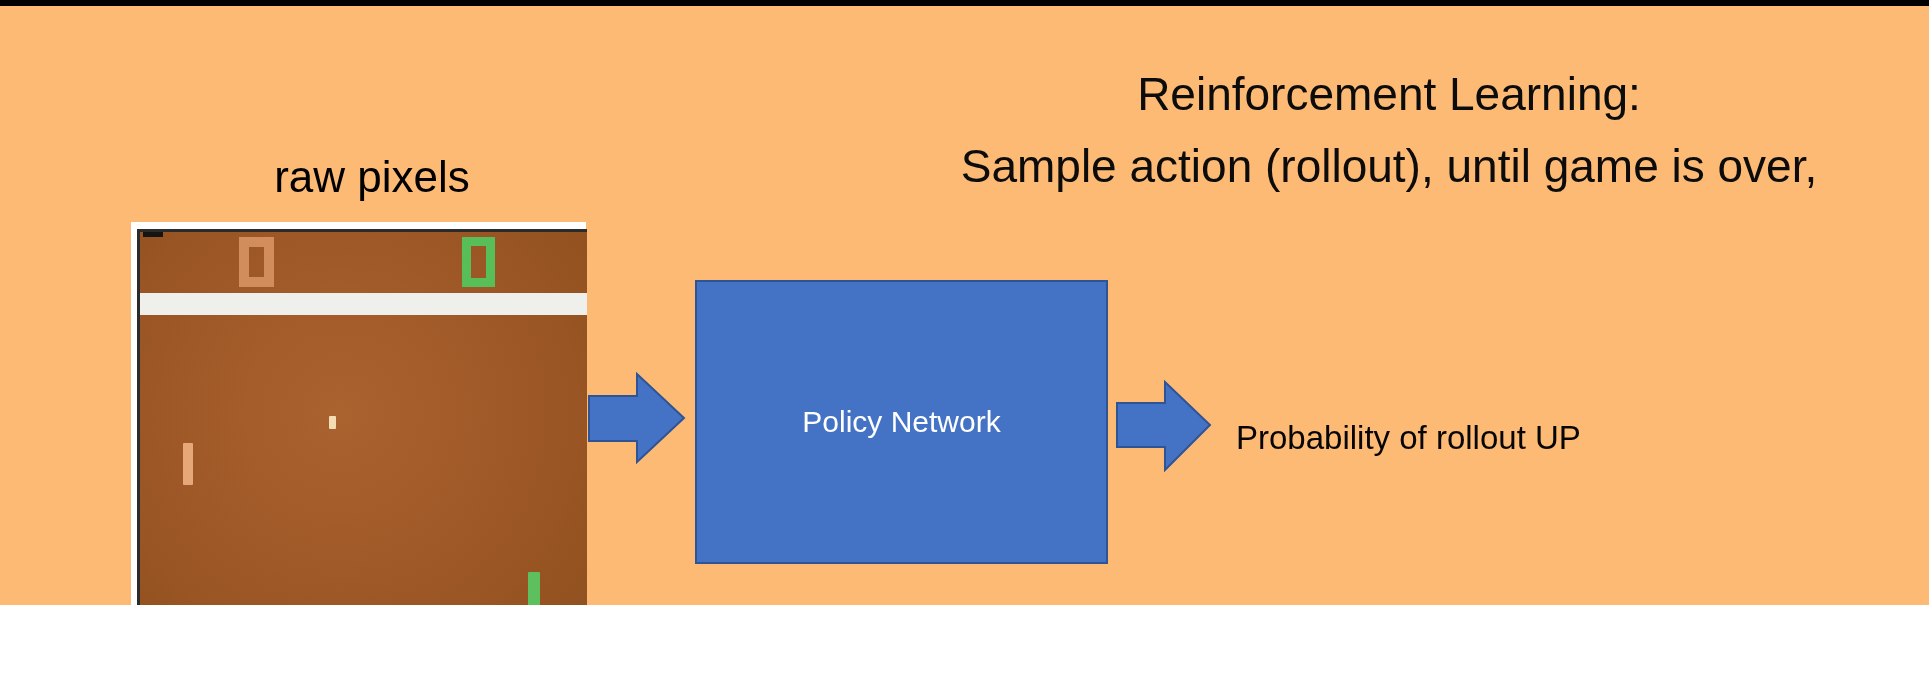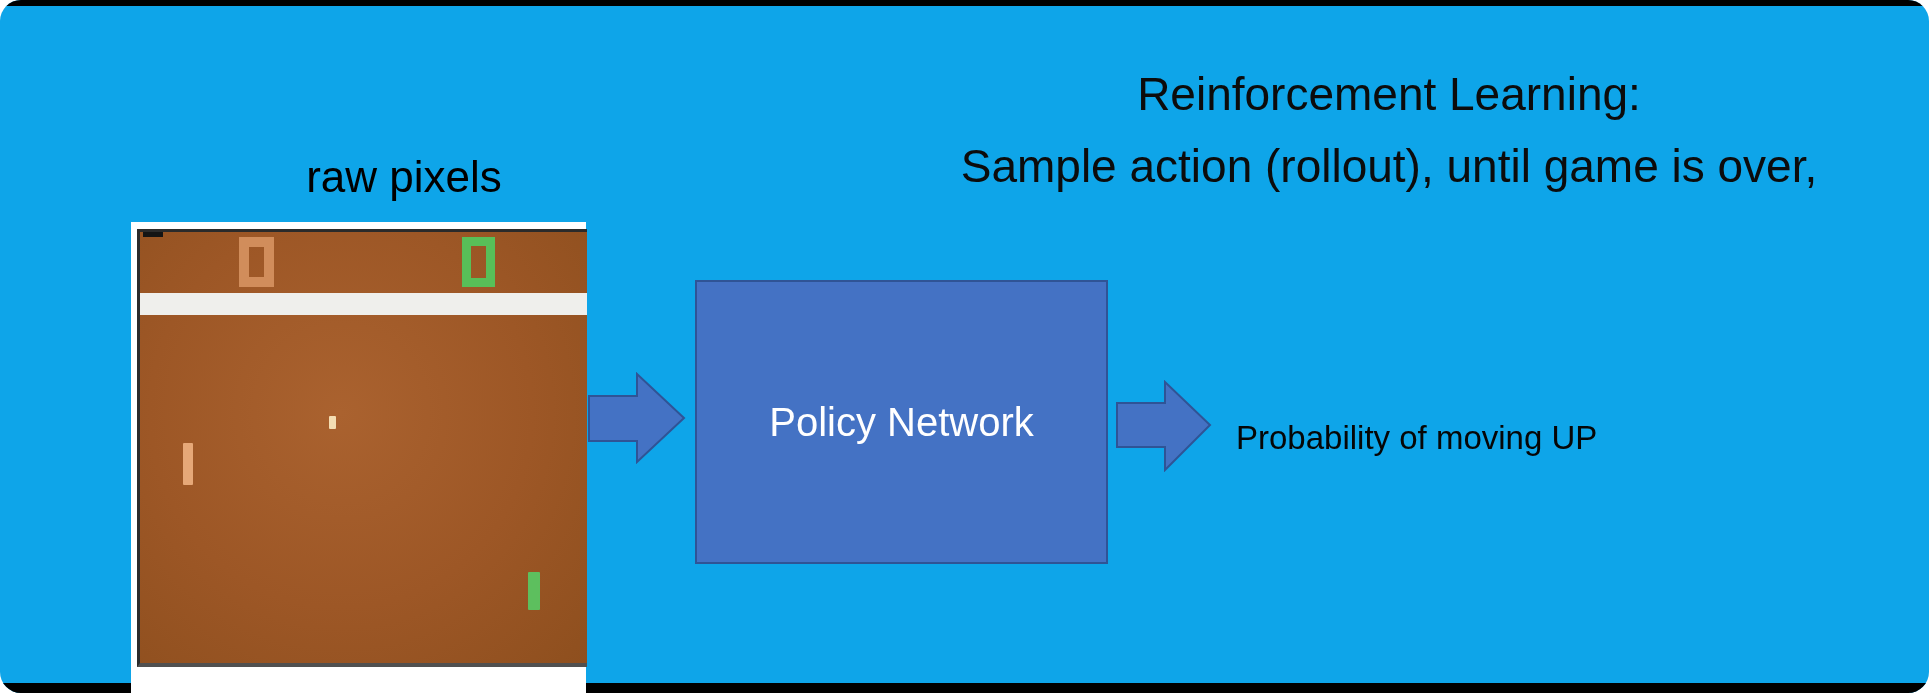--- a/index.html
+++ b/index.html
@@ -2,24 +2,23 @@
 <html><head>
 <meta charset="utf-8">
 <style>
   * { margin: 0; padding: 0; box-sizing: border-box; }
   html, body { background: #ffffff; }
   body { font-family: "Liberation Sans", sans-serif; }
 
   #stage {
     position: relative;
     width: 1929px;
-    height: 693px;
-    background: #0ea5e9;
+    height: 605px;
+    background: #fdba74;
     overflow: hidden;
-    border-radius: 21px;
   }
 
   
   .top-bar {
     position: absolute; left: 0; top: 0;
     width: 1929px; height: 6px;
     background: #000000; z-index: 3;
   }
   .bottom-bar {
     position: absolute; left: 0; top: 683px;
@@ -35,21 +34,20 @@
     color: #0c0c0c; white-space: nowrap;
     z-index: 2;
   }
 
   
   .raw-pixels-label {
     position: absolute; left: 372px; top: 152px;
     transform: translateX(-50%);
     font-size: 44px; color: #000000; white-space: nowrap;
     z-index: 2;
-    margin-left: 32px;
   }
 
   
   .game-canvas {
     position: absolute; left: 131px; top: 222px;
     width: 455px; height: 471px;
     background: #ffffff; z-index: 1;
   }
   .game-screen {
     position: absolute; left: 6px; top: 7px;
@@ -102,21 +100,21 @@
   
   .policy-box {
     position: absolute; left: 695px; top: 280px;
     width: 413px; height: 284px;
     background: #4472C4;
     border: 2px solid #2F5496;
     display: flex; align-items: center; justify-content: center;
     z-index: 2;
   }
   .policy-box-label {
-    color: #ffffff; font-size: 40px; white-space: nowrap;
+    color: #ffffff; font-size: 30px; white-space: nowrap;
   }
 
   
   .output-label {
     position: absolute; left: 1236px; top: 416px;
     font-size: 33px; line-height: 44px;
     color: #060606; white-space: nowrap;
     z-index: 2;
   }
 </style>
@@ -152,15 +150,15 @@
   </svg>
 
   <div class="policy-box">
     <span class="policy-box-label">Policy Network</span>
   </div>
 
   <svg class="arrow-svg arrow-right-svg" width="96" height="92" viewBox="0 0 96 92">
     <polygon points="1,23 49,23 49,2 94,45 49,90 49,67 1,67" fill="#4472C4" stroke="#2F5496" stroke-width="2" stroke-linejoin="miter"></polygon>
   </svg>
 
-  <div class="output-label">Probability of moving UP</div>
+  <div class="output-label">Probability of rollout UP</div>
 
 </div>
 
 </body></html>

